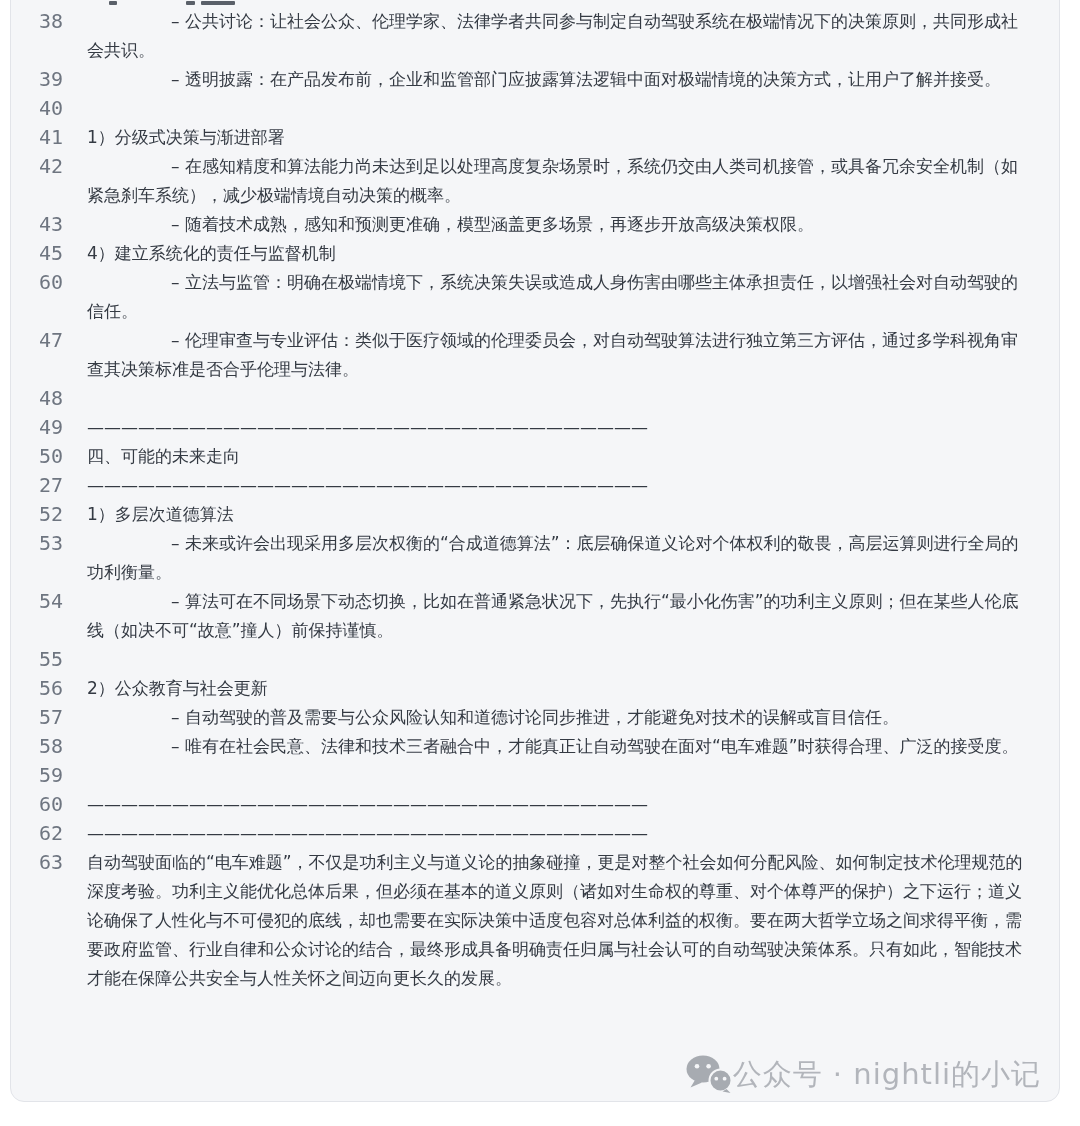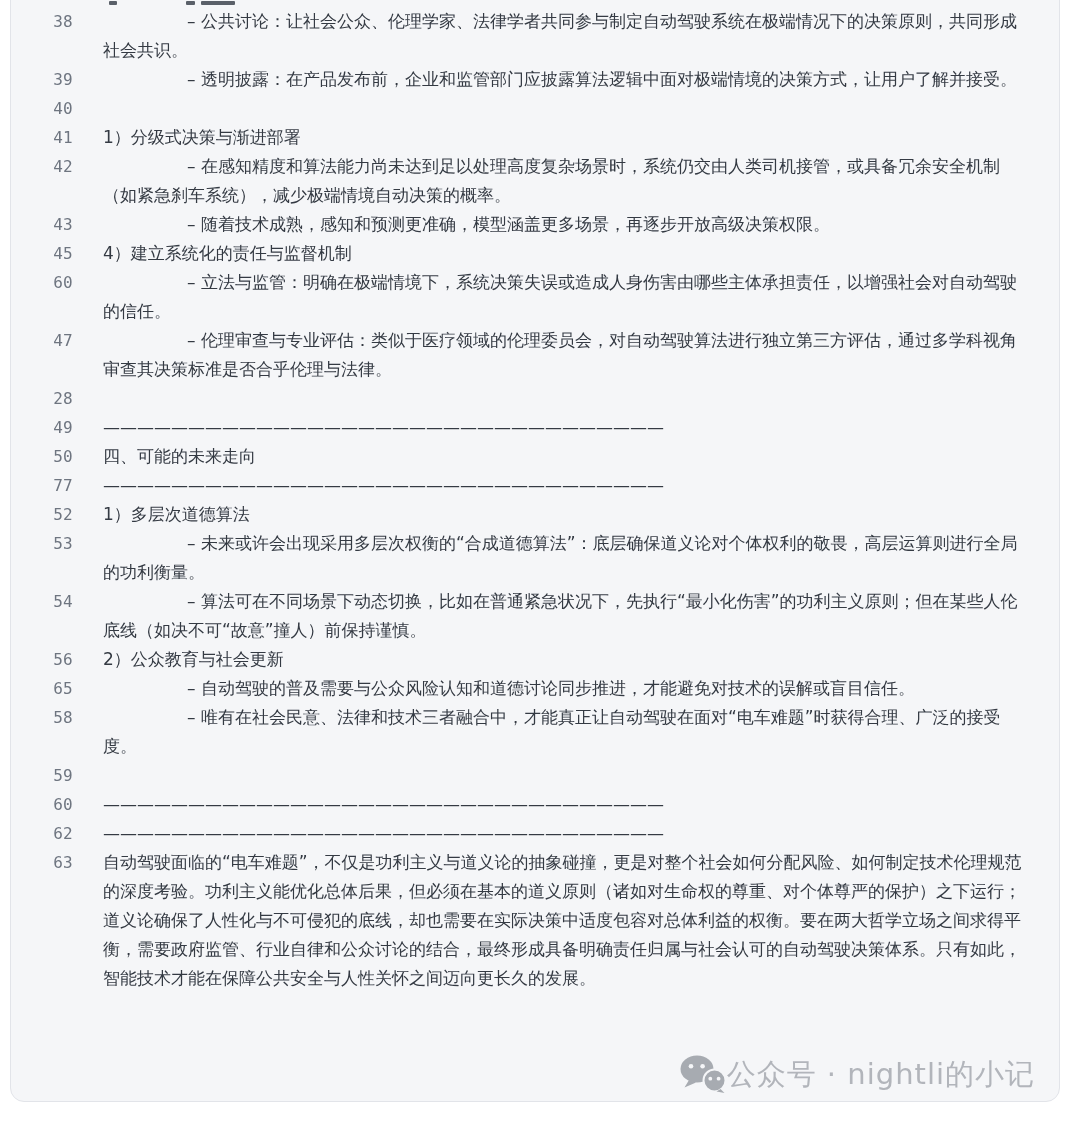--- a/index.html
+++ b/index.html
@@ -50,24 +50,23 @@
   .remnant .m2{left:147px;width:9px;}
   .remnant .m3{left:162px;width:34px;}
   .line{
     display:flex;
     align-items:flex-start;
     min-height:29px;
   }
   .num{
     flex:none;
     width:48px;
-    text-align:center;
-    margin-right:16px;
+    text-align:left;
     font-family:"DejaVu Sans Mono","Liberation Mono",monospace;
-    font-size:16px;
+    font-size:20px;
     line-height:29px;
     color:var(--line-number,#6e7580);
     user-select:none;
   }
   .txt{
     flex:1;
     font-size:17px;
     line-height:29px;
     color:var(--text,#343a43);
     padding-right:33px;
@@ -76,21 +75,21 @@
     min-height:29px;
   }
   .txt.bullet{text-indent:84px;}
   .txt.rule{
     white-space:nowrap;
     overflow:hidden;
     letter-spacing:0;
   }
   .watermark{
     position:absolute;
-    right:24px;
+    right:18px;
     bottom:8px;
     display:flex;
     align-items:center;
     pointer-events:none;
     text-align:center;
   }
   .watermark .wm-label{
     font-size:29px;
     line-height:36px;
     color:var(--watermark,#b2b5bb);
@@ -140,53 +139,57 @@
         </div>
         <div class="line">
           <span class="num">60</span>
           <span class="txt bullet">– 立法与监管：明确在极端情境下，系统决策失误或造成人身伤害由哪些主体承担责任，以增强社会对自动驾驶的信任。</span>
         </div>
         <div class="line">
           <span class="num">47</span>
           <span class="txt bullet">– 伦理审查与专业评估：类似于医疗领域的伦理委员会，对自动驾驶算法进行独立第三方评估，通过多学科视角审查其决策标准是否合乎伦理与法律。</span>
         </div>
         <div class="line">
-          <span class="num">28</span>
+          <span class="num">48</span>
           <span class="txt empty"></span>
         </div>
         <div class="line">
           <span class="num">49</span>
           <span class="txt rule">—————————————————————————————————</span>
         </div>
         <div class="line">
           <span class="num">50</span>
           <span class="txt plain">四、可能的未来走向</span>
         </div>
         <div class="line">
-          <span class="num">77</span>
+          <span class="num">27</span>
           <span class="txt rule">—————————————————————————————————</span>
         </div>
         <div class="line">
           <span class="num">52</span>
           <span class="txt plain">1）多层次道德算法</span>
         </div>
         <div class="line">
           <span class="num">53</span>
           <span class="txt bullet">– 未来或许会出现采用多层次权衡的“合成道德算法”：底层确保道义论对个体权利的敬畏，高层运算则进行全局的功利衡量。</span>
         </div>
         <div class="line">
           <span class="num">54</span>
           <span class="txt bullet">– 算法可在不同场景下动态切换，比如在普通紧急状况下，先执行“最小化伤害”的功利主义原则；但在某些人伦底线（如决不可“故意”撞人）前保持谨慎。</span>
         </div>
         <div class="line">
+          <span class="num">55</span>
+          <span class="txt empty"></span>
+        </div>
+        <div class="line">
           <span class="num">56</span>
           <span class="txt plain">2）公众教育与社会更新</span>
         </div>
         <div class="line">
-          <span class="num">65</span>
+          <span class="num">57</span>
           <span class="txt bullet">– 自动驾驶的普及需要与公众风险认知和道德讨论同步推进，才能避免对技术的误解或盲目信任。</span>
         </div>
         <div class="line">
           <span class="num">58</span>
           <span class="txt bullet">– 唯有在社会民意、法律和技术三者融合中，才能真正让自动驾驶在面对“电车难题”时获得合理、广泛的接受度。</span>
         </div>
         <div class="line">
           <span class="num">59</span>
           <span class="txt empty"></span>
         </div>

